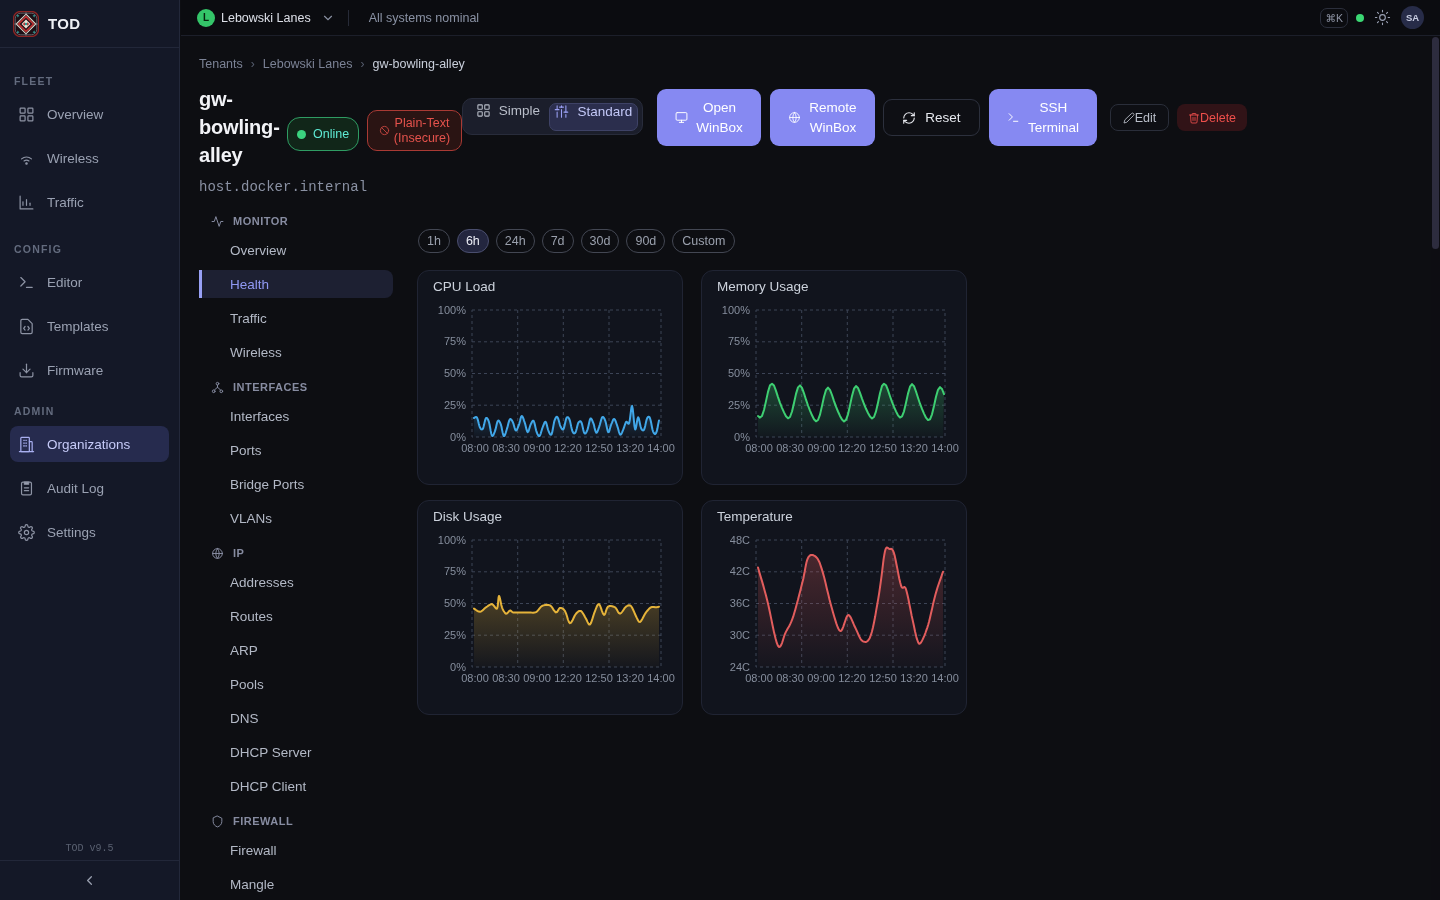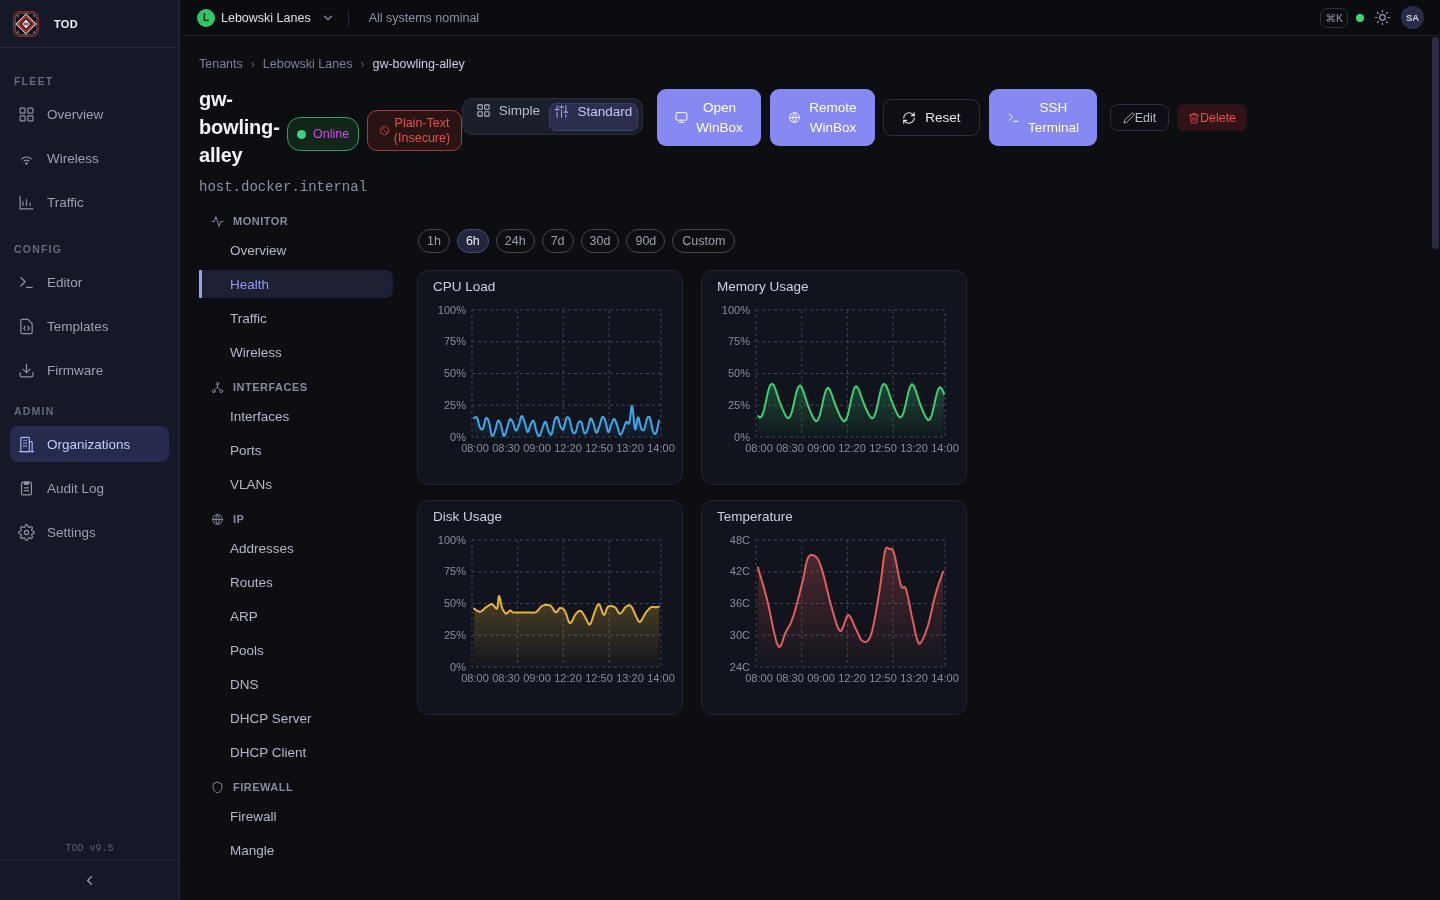--- a/index.html
+++ b/index.html
@@ -1,21 +1,21 @@
 <!DOCTYPE html>
 <html><head><meta charset="utf-8"><title>TOD</title><style>
 *{margin:0;padding:0;box-sizing:border-box}
 html,body{width:1440px;height:900px;overflow:hidden;background:#0d0e12;will-change:transform;
   font-family:"Liberation Sans",sans-serif;-webkit-font-smoothing:antialiased}
 .abs{position:absolute}
 
 #sidebar{position:absolute;left:0;top:0;width:180px;height:900px;background:#141827;
   border-right:1px solid #23283a;z-index:5}
 #logo{height:48px;border-bottom:1px solid #222739;display:flex;align-items:center;padding-left:13px}
-#logo .t{color:#eef0f5;font-size:11px;font-weight:700;letter-spacing:.3px;margin-left:15px}
+#logo .t{color:#eef0f5;font-size:15px;font-weight:700;letter-spacing:.3px;margin-left:9px}
 .sect{padding:0 10px}
 .slabel{height:30px;display:flex;align-items:center;padding-left:4px;color:#636b7e;font-size:10.5px;
   font-weight:700;letter-spacing:1.2px}
 .sitem{height:36px;margin-bottom:8px;display:flex;align-items:center;border-radius:8px;padding-left:8px;
   color:#9aa1b2;font-size:13.5px}
 .sitem svg{margin-right:12px;flex:none}
 .sitem.on{background:#262b4e;color:#c6cbf8}
 #ver{position:absolute;left:0;bottom:46px;width:179px;text-align:center;color:#596070;
   font-family:"Liberation Mono",monospace;font-size:10px}
 #collapse{position:absolute;left:0;bottom:0;width:179px;height:40px;border-top:1px solid #222739;
@@ -36,21 +36,21 @@
 #sa{width:23px;height:23px;border-radius:50%;background:#272c48;color:#c9cee2;font-size:9.5px;font-weight:700;
   display:flex;align-items:center;justify-content:center;margin-left:10px;margin-right:16px}
 
 #crumbs{position:absolute;left:199px;top:57px;font-size:12.5px;color:#7b8295}
 #crumbs .sep{color:#565d6e;margin:0 8px;font-size:12px}
 #crumbs .cur{color:#c9cfdb}
 #title{position:absolute;left:199px;top:85px;width:96px;color:#f2f3f7;font-size:20px;font-weight:700;
   line-height:28px;letter-spacing:-.2px}
 #host{position:absolute;left:199px;top:179px;color:#8a91a3;font-family:"Liberation Mono",monospace;font-size:14px}
 .badge-on{position:absolute;left:287px;top:117px;height:26px;border:1px solid #2f9c63;background:#112619;
-  border-radius:13px;display:flex;align-items:center;padding:16px 9px;color:#d946ef;font-size:12.5px}
+  border-radius:13px;display:flex;align-items:center;padding:16px 9px;color:#5eead4;font-size:12.5px}
 .badge-on .dot{width:9px;height:9px;border-radius:50%;background:#3bd37f;margin-right:7px}
 .badge-pt{position:absolute;left:367px;top:110px;width:95px;height:41px;border:1px solid #a93a34;background:#2a1413;
   border-radius:10px;display:flex;align-items:center;justify-content:center;color:#e4524c;font-size:12.5px;
   line-height:15px;text-align:center}
 .badge-pt svg{margin-right:4px;flex:none}
 #seg{position:absolute;left:462px;top:98px;width:181px;height:37px;background:#1b1e2b;border:1px solid #282c3b;
   border-radius:10px;display:flex;align-items:center;padding:0 4px}
 .segbtn{height:28px;border-radius:7px;display:flex;justify-content:center;font-size:13.5px}
 .segbtn svg{margin-right:8px}
 #seg .s1{width:83px;color:#b9bec9}
@@ -283,20 +283,21 @@
     <div class="sni">Traffic</div>
     <div class="sni">Wireless</div>
     <div class="snh"><svg class="" width="13" height="13" viewBox="0 0 24 24" fill="none" stroke="#878ca1" stroke-width="1.8" stroke-linecap="round" stroke-linejoin="round">
         <circle cx="12" cy="5" r="2.5"></circle>
         <circle cx="5" cy="19" r="2.5"></circle>
         <circle cx="19" cy="19" r="2.5"></circle>
         <path d="M12 7.5v4M12 11.5l-5.5 5M12 11.5l5.5 5"></path>
       </svg>INTERFACES</div>
     <div class="sni">Interfaces</div>
     <div class="sni">Ports</div>
+    <div class="sni">Bridge Ports</div>
     <div class="sni">VLANs</div>
     <div class="snh"><svg class="" width="13" height="13" viewBox="0 0 24 24" fill="none" stroke="#878ca1" stroke-width="1.8" stroke-linecap="round" stroke-linejoin="round">
         <circle cx="12" cy="12" r="9"></circle>
         <path d="M3 12h18"></path>
         <path d="M12 3a14 14 0 0 1 0 18 14 14 0 0 1 0-18z"></path>
       </svg>IP</div>
     <div class="sni">Addresses</div>
     <div class="sni">Routes</div>
     <div class="sni">ARP</div>
     <div class="sni">Pools</div>

